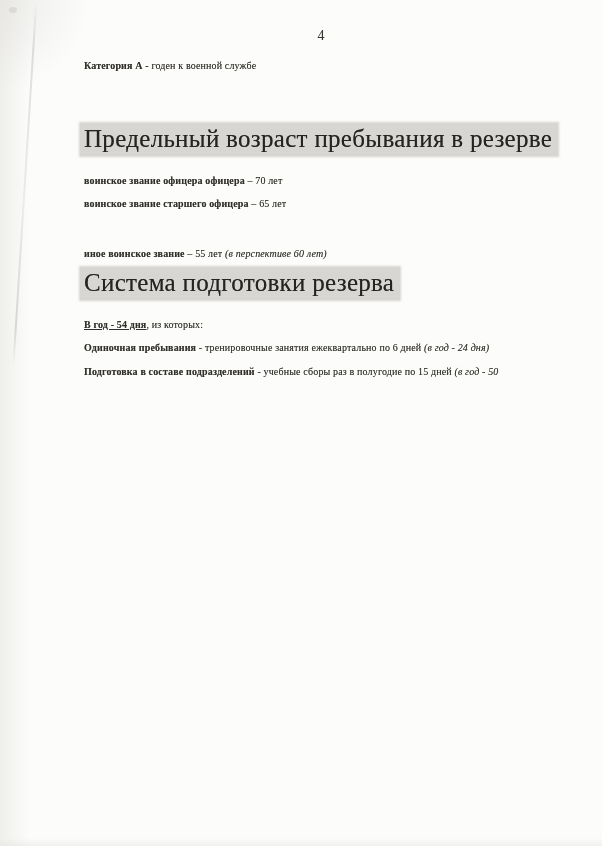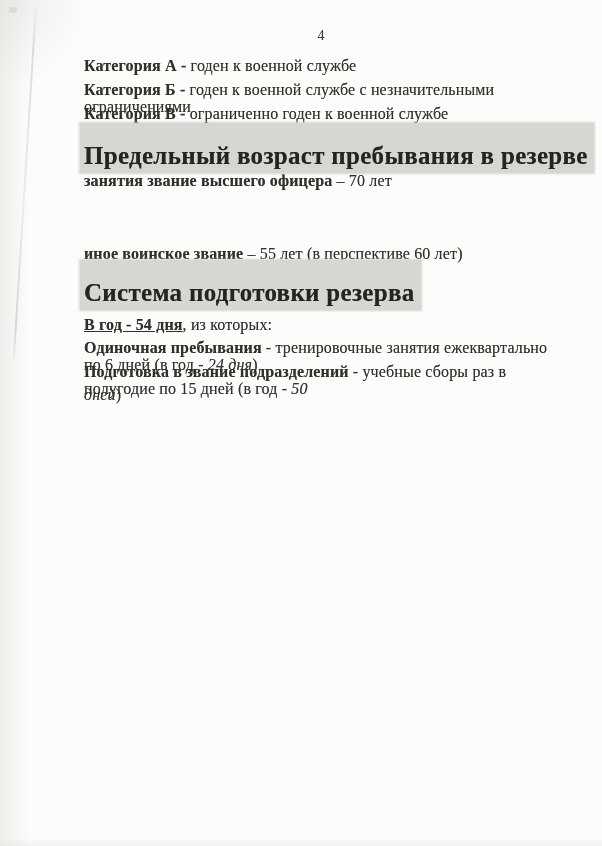--- a/index.html
+++ b/index.html
@@ -49,86 +49,84 @@
     height: 6px;
     border-radius: 50%;
     background: #d8d7d3;
     opacity: 0.85;
   }
 
   .line {
     position: absolute;
     left: 84px;
     right: 36px;
-    font-size: 16px;
+    font-size: 10px;
     line-height: 17px;
     white-space: pre-wrap;
     letter-spacing: 0.15px;
     text-shadow: 0 0 0.5px rgba(60,58,50,0.55);
   }
   .b  { font-weight: bold; }
   .bu { font-weight: bold; text-decoration: underline; }
-  .it { }
+  .it { font-style: italic; }
   .itu{ font-style: italic; }
 
   .pagenum {
     position: absolute;
     top: 28px;
     left: 84px;
     right: 44px;
     text-align: center;
     font-size: 14px;
     color: #3a3832;
     text-shadow: 0 0 0.5px rgba(60,58,50,0.5);
   }
 
   .headline {
     position: absolute;
     left: 80px;
     display: inline-block;
     background: #d7d6d3;
     box-shadow: 0 0 2px 1px rgba(205,204,200,0.8);
-    font-weight: bold;
+    font-weight: normal;
     font-size: 25px;
     line-height: 30px;
-    padding: 18px 6px 2px 4px;
+    padding: 1px 6px 2px 4px;
     letter-spacing: 0.3px;
     color: #262420;
     text-shadow: 0 0 0.6px rgba(40,38,32,0.6);
     white-space: pre;
     text-align: center;
   }
 </style>
 </head>
 <body>
 
 <div class="page">
 
   <div class="speck"></div>
   <div class="crease"></div>
 
   <div class="pagenum">4</div>
 
   <div class="line" style="top:57px"><span class="b">Категория А -</span><span> годен к военной службе</span></div>
 
-  <div class="line" style="top:81px"><span class="b">Категория Б -</span><span> годен к военной службе с незначительными ограничениями</span></div>
 
-  <div class="line" style="top:105px"><span class="b">Категория В -</span><span> ограниченно годен к военной службе</span></div>
 
   <div class="headline" style="top:123px">Предельный возраст пребывания в резерве</div>
 
-  <div class="line" style="top:172px"><span class="b">занятия звание высшего офицера</span><span> – 70 лет</span></div>
+  <div class="line" style="top:172px"><span class="b">воинское звание офицера офицера</span><span> – 70 лет</span></div>
 
+  <div class="line" style="top:195px"><span class="b">воинское звание старшего офицера</span><span> – 65 лет</span></div>
 
 
   <div class="line" style="top:245px"><span class="b">иное воинское звание</span><span> – 55 лет </span><span class="it">(в перспективе 60 лет)</span></div>
 
-  <div class="headline" style="top:260px">Система подготовки резерва</div>
+  <div class="headline" style="top:267px">Система подготовки резерва</div>
 
   <div class="line" style="top:316px"><span class="bu">В год - 54 дня</span><span>, из которых:</span></div>
 
   <div class="line" style="top:339px"><span class="b">Одиночная пребывания</span><span> - тренировочные занятия ежеквартально по 6 дней </span><span class="it">(в год - </span><span class="itu">24 дня</span><span class="it">)</span></div>
 
-  <div class="line" style="top:363px"><span class="b">Подготовка в звание подразделений</span><span> - учебные сборы раз в полугодие по 15 дней </span><span class="it">(в год - </span><span class="itu">50</span></div>
+  <div class="line" style="top:363px"><span class="b">Подготовка в составе подразделений</span><span> - учебные сборы раз в полугодие по 15 дней </span><span class="it">(в год - </span><span class="itu">50</span></div>
 
-  <div class="line" style="top:386px"><span class="itu">дней</span><span class="it">)</span></div>
 
 </div>
 
 </body></html>

